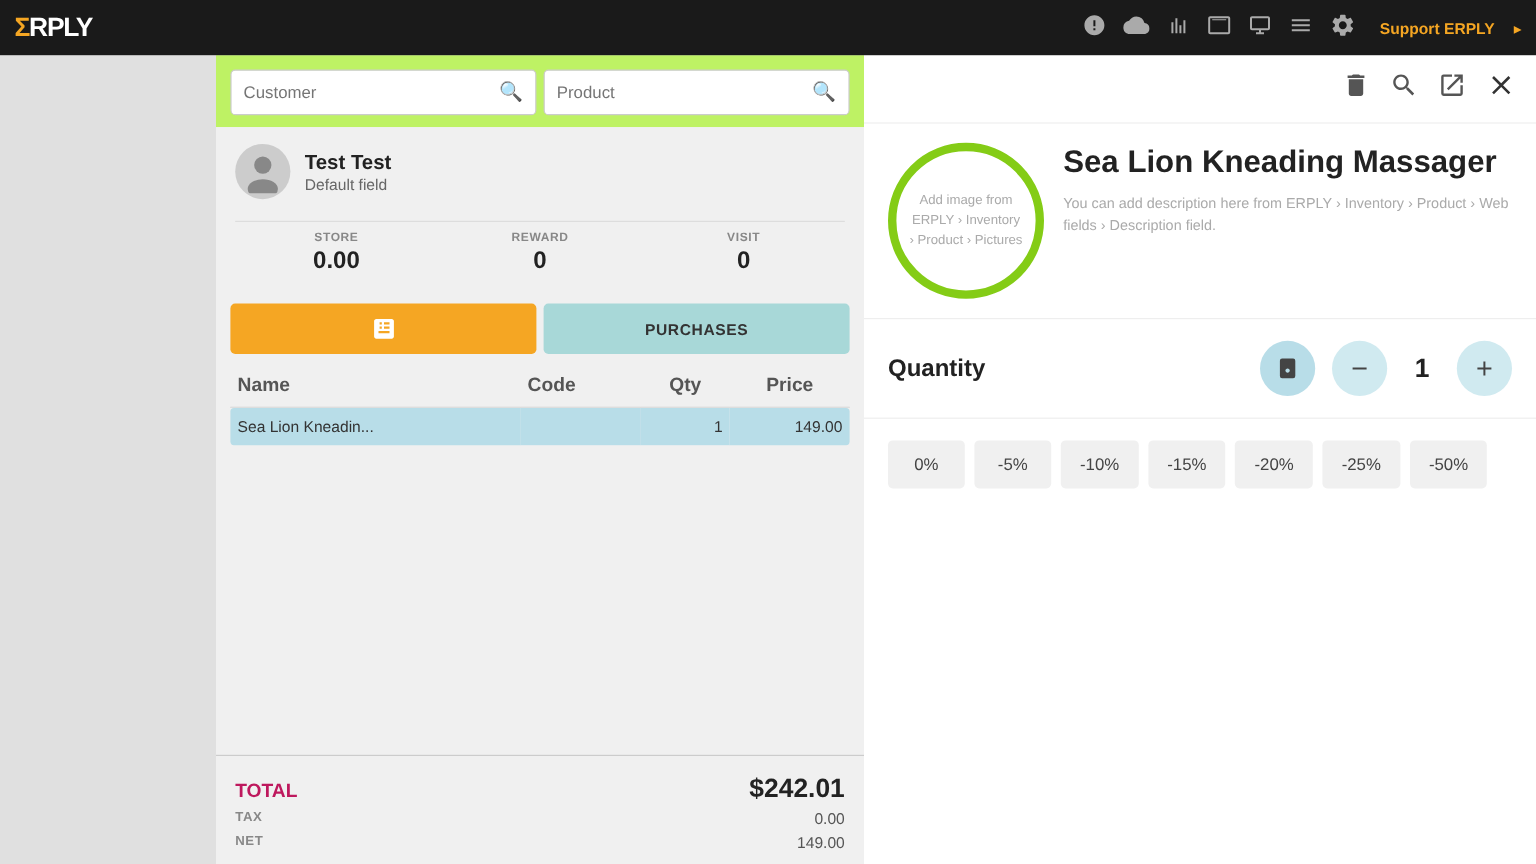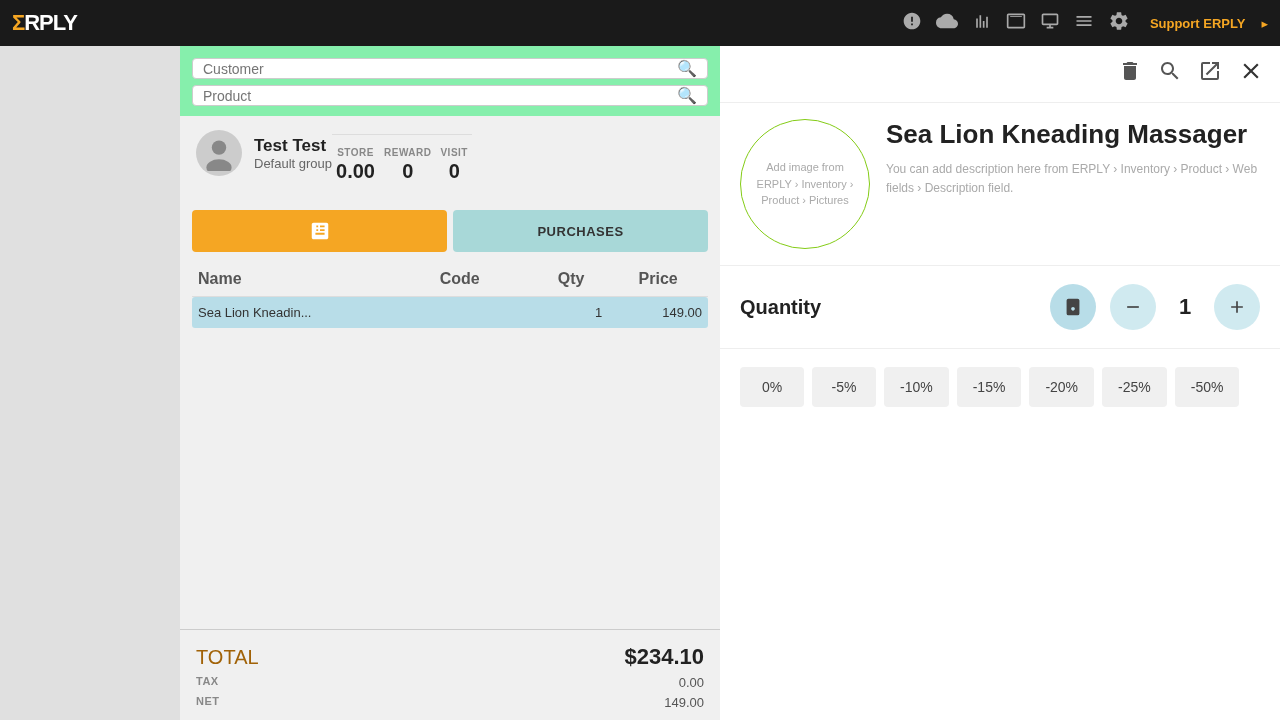--- a/index.html
+++ b/index.html
@@ -29,43 +29,42 @@
       width: 540px; min-width: 540px;
       background: #f0f0f0;
       display: flex; flex-direction: column;
       padding: 0;
     }
 
     
     .search-bar {
       display: flex; gap: 6px;
       padding: 12px 12px 10px 12px;
-      background: #86efac;
-      flex-direction: column;
+      background: #bef264;
     }
     .search-input-wrap {
       flex: 1; display: flex; align-items: center;
       background: #fff;
       border: 1px solid #ccc;
       border-radius: 4px;
       padding: 0 10px;
       height: 38px;
     }
     .search-input-wrap input {
       border: none; outline: none; flex: 1;
       font-size: 14px; color: #555;
       background: transparent;
     }
     .search-input-wrap .search-icon-svg { color: #888; font-size: 16px; margin-left: 4px; }
 
     
     .customer-card {
       background: #f0f0f0;
       padding: 14px 16px 10px 16px;
-      display: flex; 
+      display: flex; flex-direction: column;
     }
     .customer-info { display: flex; align-items: center; gap: 12px; margin-bottom: 14px; }
     .customer-avatar {
       width: 46px; height: 46px;
       background: #ccc; border-radius: 50%;
       display: flex; align-items: center; justify-content: center;
       font-size: 22px; color: #888;
     }
     .customer-name { font-size: 17px; font-weight: 700; color: #222; }
     .customer-group { font-size: 13px; color: #666; }
@@ -116,21 +115,21 @@
     .receipt-table tr.selected td:first-child { border-radius: 3px 0 0 3px; }
     .receipt-table tr.selected td:last-child { border-radius: 0 3px 3px 0; }
 
     
     .total-section {
       border-top: 1px solid #ccc;
       padding: 14px 16px 10px 16px;
       background: #f0f0f0;
     }
     .total-row { display: flex; justify-content: space-between; align-items: baseline; }
-    .total-label { font-size: 20px; font-weight: 400; color: #a16207; }
+    .total-label { font-size: 16px; font-weight: 700; color: #be185d; }
     .total-amount { font-size: 22px; font-weight: 800; color: #222; }
     .subtotal-row { display: flex; justify-content: space-between; margin-top: 5px; }
     .subtotal-label { font-size: 11px; color: #888; font-weight: 600; letter-spacing: 0.5px; }
     .subtotal-value { font-size: 13px; color: #555; }
 
     
     .right-panel {
       flex: 1;
       background: #fff;
       display: flex; flex-direction: column;
@@ -151,21 +150,21 @@
 
     
     .product-info-section {
       display: flex; gap: 16px;
       padding: 16px 20px;
       align-items: flex-start;
     }
     .product-image-placeholder {
       width: 130px; height: 130px; min-width: 130px;
       border-radius: 50%;
-      border: 1px solid #84cc16;
+      border: 7px solid #84cc16;
       display: flex; align-items: center; justify-content: center;
       flex-direction: column; text-align: center;
       font-size: 11px; color: #aaa; line-height: 1.5;
     }
     .product-image-placeholder span { display: block; }
     .product-text { flex: 1; }
     .product-title { font-size: 26px; font-weight: 700; color: #222; margin-bottom: 10px; }
     .product-desc { font-size: 12px; color: #aaa; line-height: 1.6; }
 
     
@@ -284,21 +283,21 @@
     <div class="customer-card">
       <div class="customer-info">
         <div class="customer-avatar">
           <svg viewBox="0 0 40 40" width="36" height="36" fill="#888">
               <circle cx="20" cy="14" r="8"></circle>
               <ellipse cx="20" cy="36" rx="14" ry="9"></ellipse>
             </svg>
         </div>
         <div>
           <div class="customer-name">Test Test</div>
-          <div class="customer-group">Default group</div>
+          <div class="customer-group">Default field</div>
         </div>
       </div>
       <div class="customer-stats">
         <div class="stat-item">
           <div class="stat-label">STORE</div>
           <div class="stat-value">0.00</div>
         </div>
         <div class="stat-divider"></div>
         <div class="stat-item">
           <div class="stat-label">REWARD</div>
@@ -338,21 +337,21 @@
       <td class="right">1</td>
       <td class="right">149.00</td>
     </tr>
           </tbody>
       </table>
     </div>
 
     <div class="total-section">
       <div class="total-row">
         <span class="total-label">TOTAL</span>
-        <span class="total-amount">$234.10</span>
+        <span class="total-amount">$242.01</span>
       </div>
       <div class="subtotal-row">
         <span class="subtotal-label">TAX</span>
         <span class="subtotal-value">0.00</span>
       </div>
       <div class="subtotal-row">
         <span class="subtotal-label">NET</span>
         <span class="subtotal-value">149.00</span>
       </div>
     </div>

